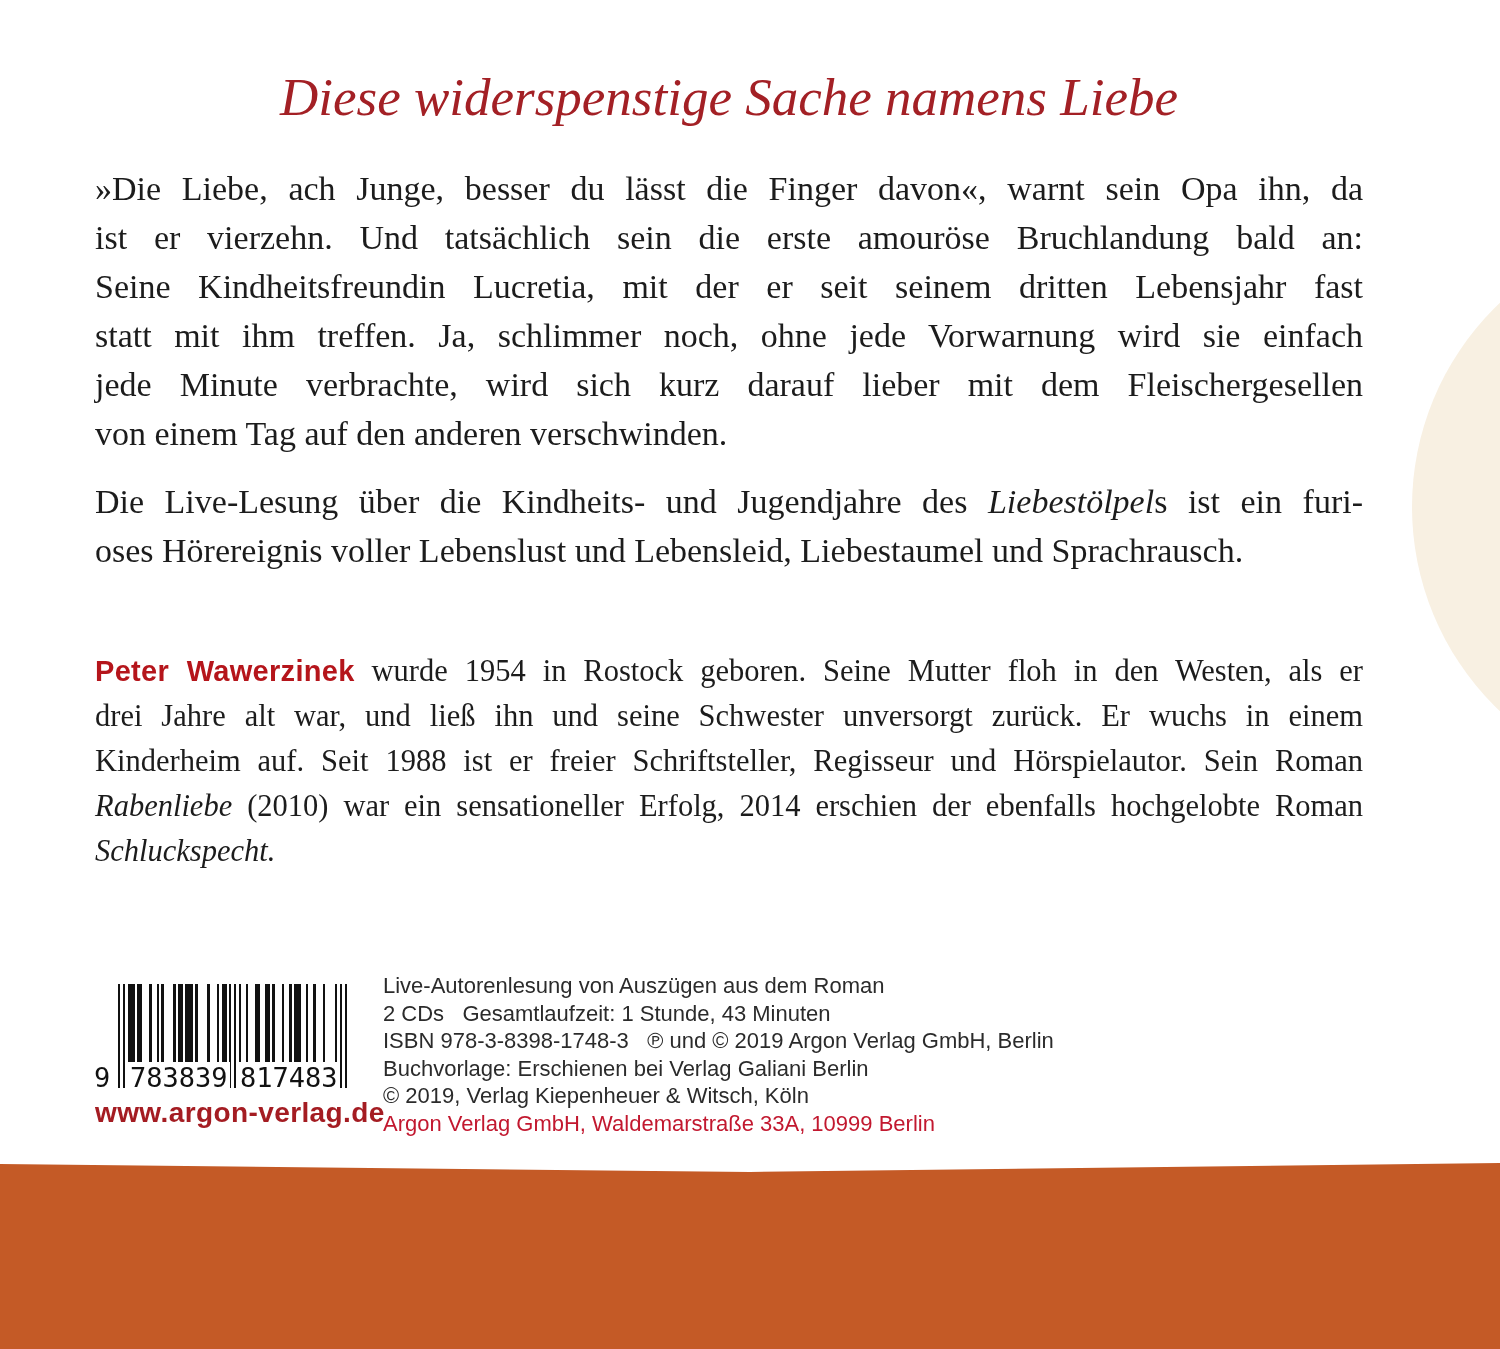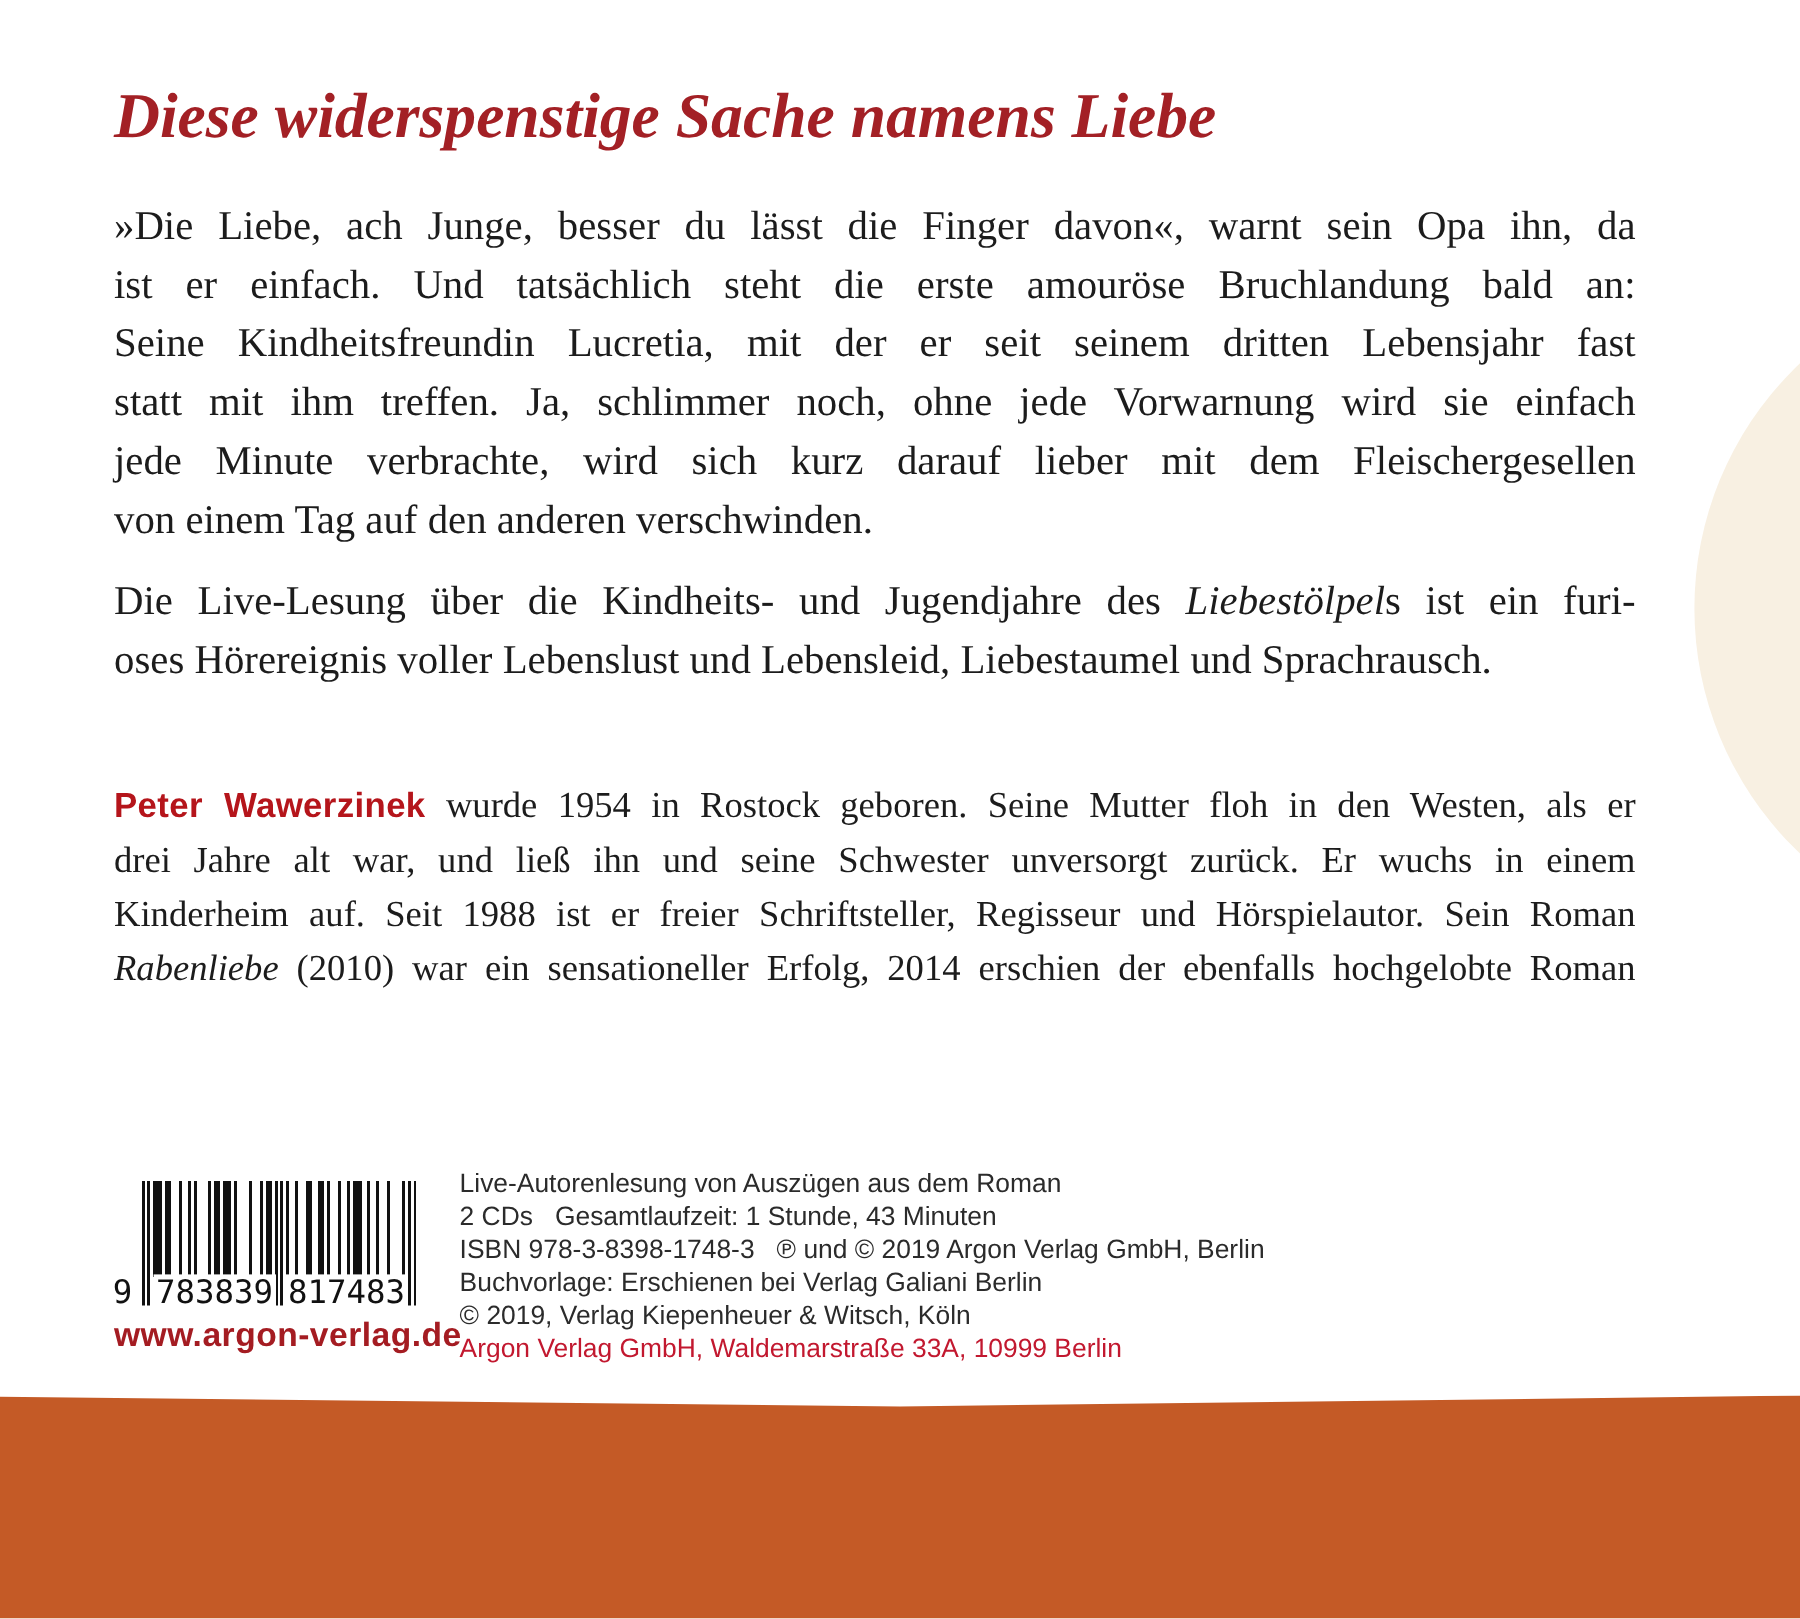--- a/index.html
+++ b/index.html
@@ -5,22 +5,22 @@
   html,body{margin:0;padding:0;background:#ffffff;}
   .page{
     position:relative;width:1500px;height:1349px;background:#ffffff;
     overflow:hidden;font-family:"Liberation Serif",serif;
   }
   .circle-decor{
     position:absolute;left:1412px;top:226px;width:562px;height:562px;
     border-radius:50%;background:var(--circle-cream,#f8f0e2);
   }
   .title{
-    position:absolute;left:95px;top:64px;width:1268px;
-    font-style:italic;font-weight:700;font-size:53px;line-height:1.25;
+    position:absolute;left:95px;top:64px;width:1268px;text-align:center;
+    font-style:italic;font-weight:400;font-size:53px;line-height:1.25;
     color:var(--title-red,#a32025);
   }
   .p1{position:absolute;left:95px;top:164px;width:1268px;}
   .p2{position:absolute;left:95px;top:477px;width:1268px;}
   .syn-line{
     font-size:34px;line-height:49px;color:var(--body-text,#1c1c1c);
     text-align:justify;text-align-last:justify;
   }
   .syn-line.last{text-align:right;text-align-last:left;}
   .bio{position:absolute;left:95px;top:649px;width:1268px;}
@@ -64,37 +64,38 @@
 <body>
 
 <div class="page" style="--title-red: #a32025; --author-red: #b5151b; --url-red: #a41c22; --address-red: #c2182f; --band-orange: #c45a26; --circle-cream: #f8f0e2; --body-text: #1c1c1c; --info-text: #2b2b2b;">
 
   <div class="circle-decor"></div>
 
   <div class="title">Diese widerspenstige Sache namens Liebe</div>
 
   <div class="p1">
     <div class="syn-line">»Die Liebe, ach Junge, besser du lässt die Finger davon«, warnt sein Opa ihn, da</div>
-    <div class="syn-line">ist er einfach. Und tatsächlich steht die erste amouröse Bruchlandung bald an:</div>
+    <div class="syn-line">ist er vierzehn. Und tatsächlich sein die erste amouröse Bruchlandung bald an:</div>
     <div class="syn-line">Seine Kindheitsfreundin Lucretia, mit der er seit seinem dritten Lebensjahr fast</div>
     <div class="syn-line">statt mit ihm treffen. Ja, schlimmer noch, ohne jede Vorwarnung wird sie einfach</div>
     <div class="syn-line">jede Minute verbrachte, wird sich kurz darauf lieber mit dem Fleischergesellen</div>
     <div class="syn-line last">von einem Tag auf den anderen verschwinden.</div>
   </div>
 
   <div class="p2">
     <div class="syn-line"><span>Die Live-Lesung über die Kindheits- und Jugendjahre des </span><span class="it">Liebestölpel</span><span>s ist ein furi-</span></div>
     <div class="syn-line last">oses Hörereignis voller Lebenslust und Lebensleid, Liebestaumel und Sprachrausch.</div>
   </div>
 
   <div class="bio">
     <div class="bio-line"><span class="author-name">Peter Wawerzinek</span><span> wurde 1954 in Rostock geboren. Seine Mutter floh in den Westen, als er</span></div>
     <div class="bio-line">drei Jahre alt war, und ließ ihn und seine Schwester unversorgt zurück. Er wuchs in einem</div>
     <div class="bio-line">Kinderheim auf. Seit 1988 ist er freier Schriftsteller, Regisseur und Hörspielautor. Sein Roman</div>
     <div class="bio-line"><span class="it">Rabenliebe</span><span> (2010) war ein sensationeller Erfolg, 2014 erschien der ebenfalls hochgelobte Roman</span></div>
+    <div class="bio-line last"><span class="it">Schluckspecht.</span></div>
   </div>
 
   <div class="barcode-wrap">
     <svg width="229" height="104" viewBox="0 0 229 104" shape-rendering="crispEdges" fill="#111111">
         <rect x="0.00" y="0" width="2.47" height="104"></rect>
         <rect x="4.82" y="0" width="2.47" height="104"></rect>
         <rect x="9.64" y="0" width="2.47" height="80"></rect>
         <rect x="12.05" y="0" width="2.47" height="80"></rect>
         <rect x="14.46" y="0" width="2.47" height="80"></rect>
         <rect x="19.28" y="0" width="2.47" height="80"></rect>

